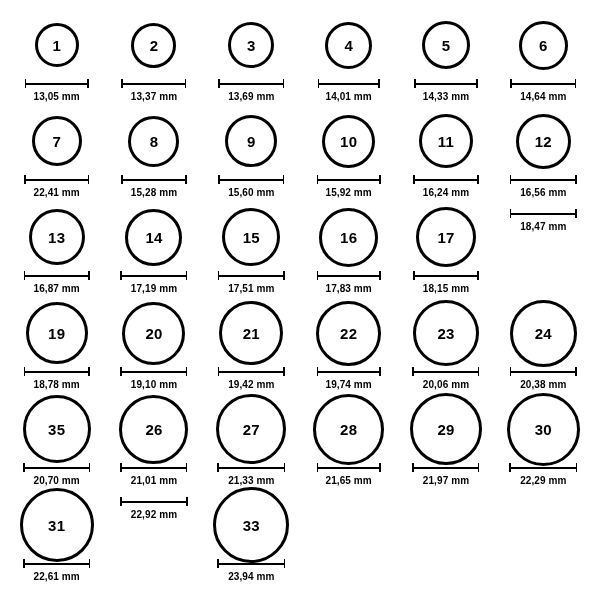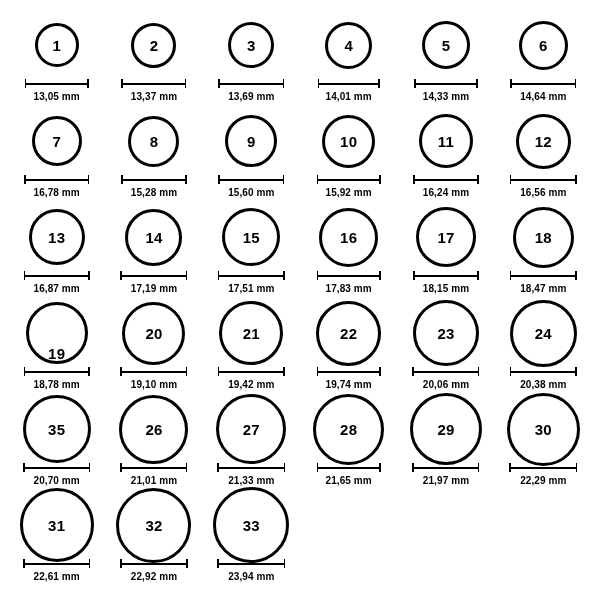--- a/index.html
+++ b/index.html
@@ -174,21 +174,21 @@
         <div class="ring-wrap">
           <div class="ring" style="width: 50px; height: 50px;">
             <span class="ring-size">7</span>
           </div>
         </div>
         <div class="caliper" style="width: 65px;">
           <div class="bar"></div>
           <div class="tick left"></div>
           <div class="tick right"></div>
         </div>
-        <div class="measure">16,78 mm</div>
+        <div class="measure">22,41 mm</div>
       </div>
       <div class="cell">
         <div class="ring-wrap">
           <div class="ring" style="width: 51px; height: 51px;">
             <span class="ring-size">8</span>
           </div>
         </div>
         <div class="caliper" style="width: 66px;">
           <div class="bar"></div>
           <div class="tick left"></div>
@@ -307,35 +307,30 @@
           </div>
         </div>
         <div class="caliper" style="width: 66px;">
           <div class="bar"></div>
           <div class="tick left"></div>
           <div class="tick right"></div>
         </div>
         <div class="measure">18,15 mm</div>
       </div>
       <div class="cell">
-        <div class="ring-wrap">
-          <div class="ring" style="width: 61px; height: 61px;">
-            <span class="ring-size">18</span>
-          </div>
-        </div>
         <div class="caliper" style="width: 67px;">
           <div class="bar"></div>
           <div class="tick left"></div>
           <div class="tick right"></div>
         </div>
         <div class="measure">18,47 mm</div>
       </div>
       <div class="cell">
         <div class="ring-wrap">
-          <div class="ring" style="width: 62px; height: 62px; align-items: flex-end;">
+          <div class="ring" style="width: 62px; height: 62px;">
             <span class="ring-size">19</span>
           </div>
         </div>
         <div class="caliper" style="width: 66px;">
           <div class="bar"></div>
           <div class="tick left"></div>
           <div class="tick right"></div>
         </div>
         <div class="measure">18,78 mm</div>
       </div>
@@ -489,25 +484,20 @@
           </div>
         </div>
         <div class="caliper" style="width: 67px;">
           <div class="bar"></div>
           <div class="tick left"></div>
           <div class="tick right"></div>
         </div>
         <div class="measure">22,61 mm</div>
       </div>
       <div class="cell">
-        <div class="ring-wrap">
-          <div class="ring" style="width: 75px; height: 75px;">
-            <span class="ring-size">32</span>
-          </div>
-        </div>
         <div class="caliper" style="width: 68px;">
           <div class="bar"></div>
           <div class="tick left"></div>
           <div class="tick right"></div>
         </div>
         <div class="measure">22,92 mm</div>
       </div>
       <div class="cell">
         <div class="ring-wrap">
           <div class="ring" style="width: 76px; height: 76px; align-items: center;">

